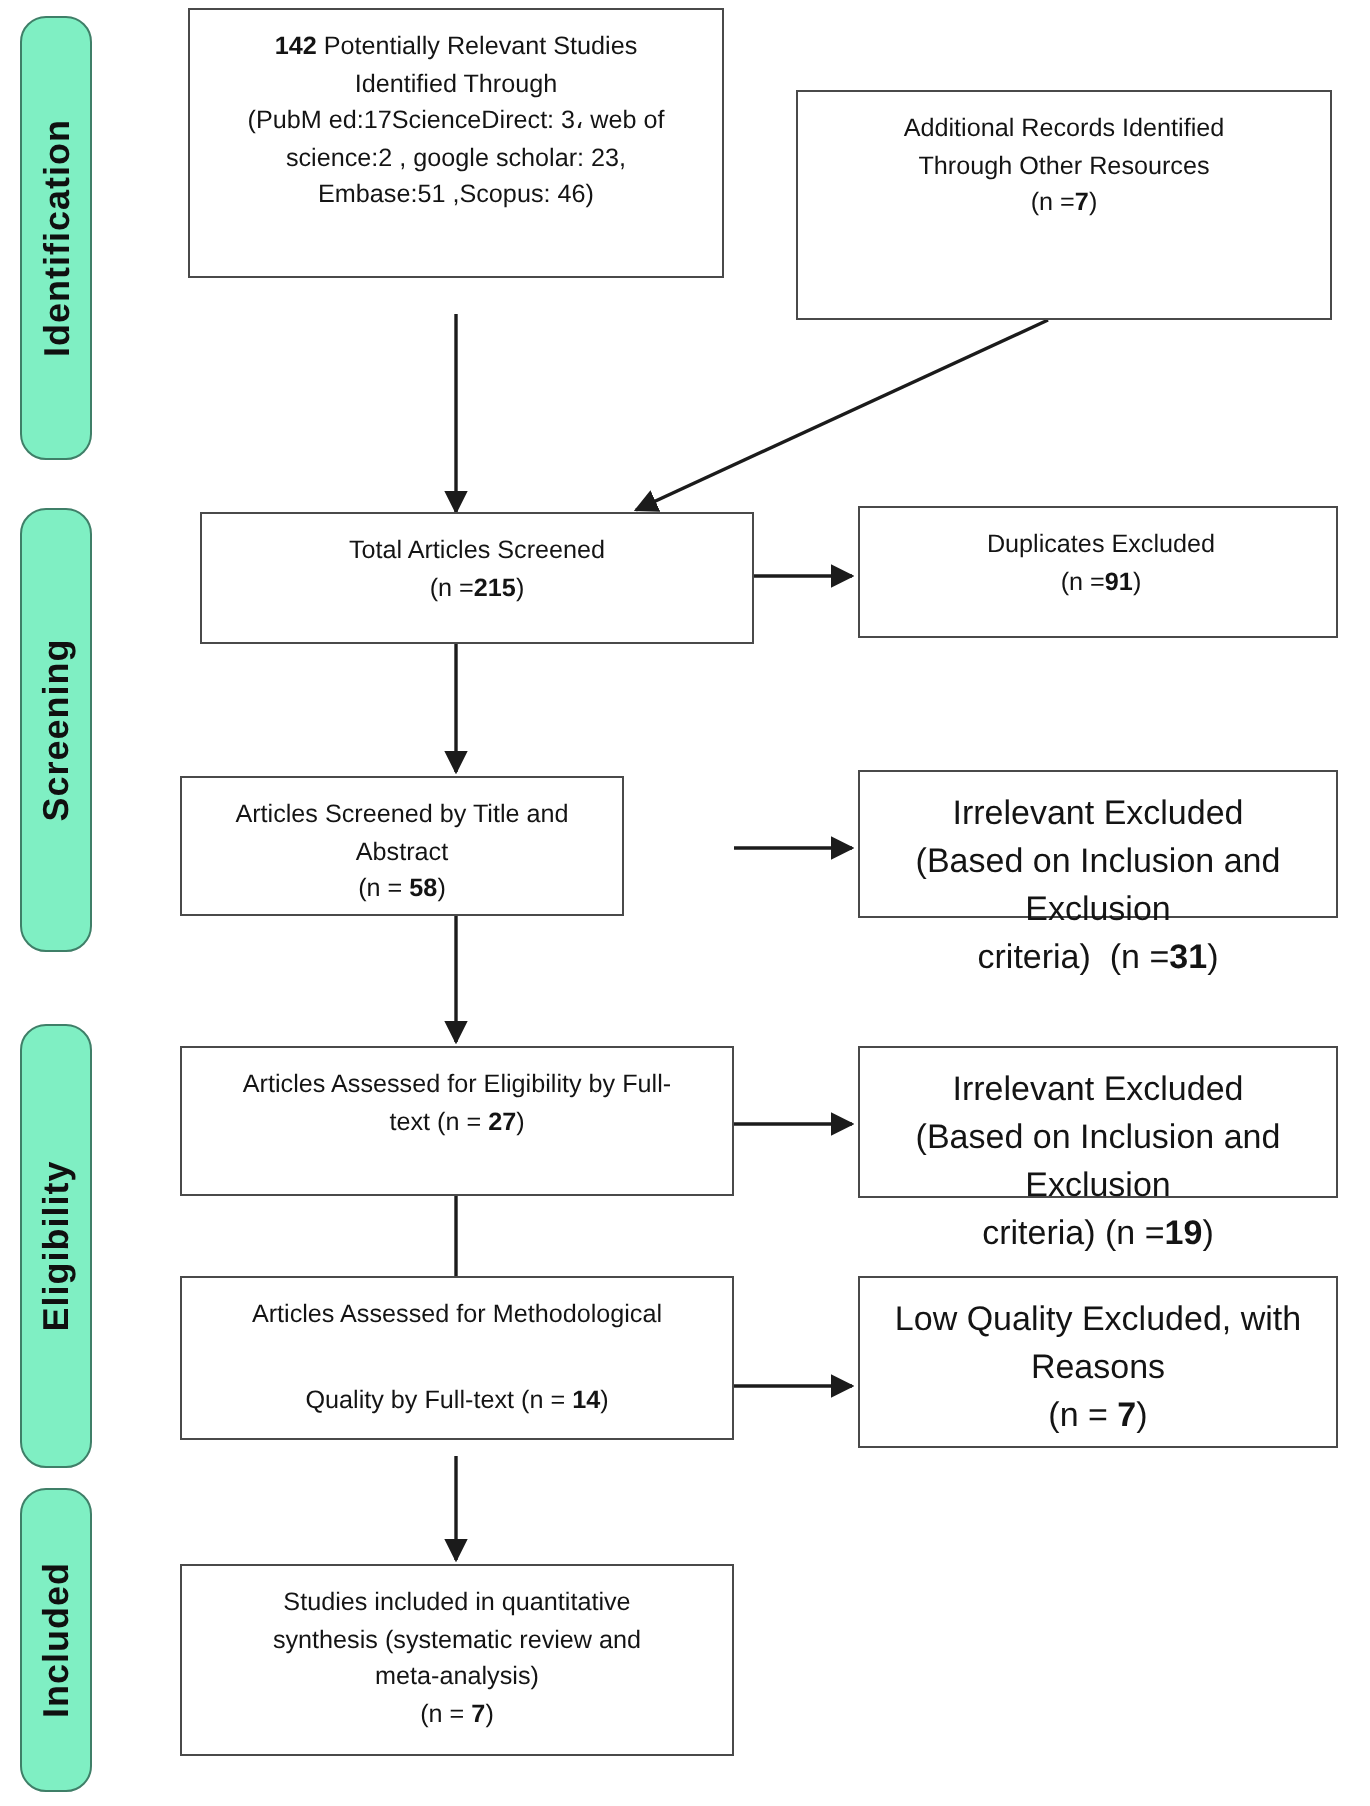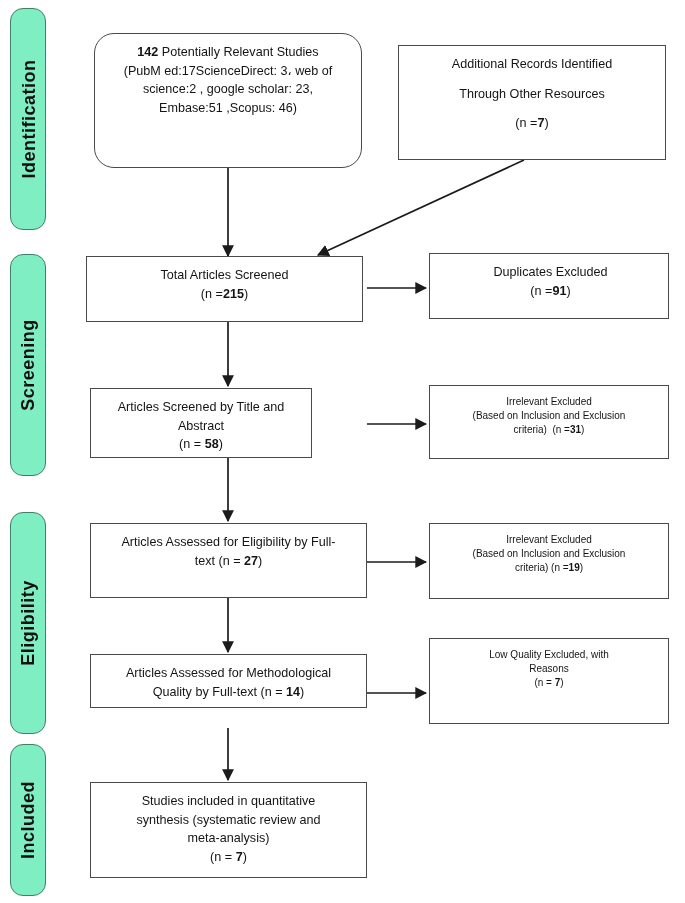--- a/index.html
+++ b/index.html
@@ -55,21 +55,21 @@
     display: block;
     width: 100%;
     font-size: 12.6px;
     line-height: 1.47;
     color: #141414;
     white-space: pre-wrap;
   }
   .flow-box .line.gap-above {
   }
   .flow-box.small .line {
-    font-size: 10px;
+    font-size: 17px;
     line-height: 1.42;
   }
   
   #connectors {
     position: absolute;
     left: 0;
     top: 0;
     width: 685px;
     height: 903px;
     pointer-events: none;
@@ -119,34 +119,35 @@
       <line x1="367" y1="562" x2="426" y2="562"></line>
 
       <line x1="228" y1="598" x2="228" y2="652"></line>
 
       <line x1="367" y1="693" x2="426" y2="693"></line>
 
       <line x1="228" y1="728" x2="228" y2="780"></line>
     </g>
   </svg>
 
-  <div class="flow-box" style="left:94px; top:33px; width:268px; height:135px;border-radius:20px;">
+  <div class="flow-box" style="left:94px; top:4px; width:268px; height:135px;">
     <span class="line"><b>142</b> Potentially Relevant Studies</span>
+    <span class="line">Identified Through</span>
     <span class="line gap-above">(PubM ed:17ScienceDirect: 3، web of</span>
     <span class="line">science:2 , google scholar: 23,</span>
     <span class="line">Embase:51 ,Scopus: 46)</span>
   </div>
 
-  <div class="flow-box" style="left:398px; top:45px; width:268px; height:115px;gap:11px;">
+  <div class="flow-box" style="left:398px; top:45px; width:268px; height:115px;">
     <span class="line">Additional Records Identified</span>
     <span class="line">Through Other Resources</span>
     <span class="line">(n =<b>7</b>)</span>
   </div>
 
-  <div class="flow-box" style="left:86px; top:256px; width:277px; height:66px;">
+  <div class="flow-box" style="left:100px; top:256px; width:277px; height:66px;">
     <span class="line">Total Articles Screened</span>
     <span class="line">(n =<b>215</b>)</span>
   </div>
 
   <div class="flow-box" style="left:429px; top:253px; width:240px; height:66px;padding-left:11px;">
     <span class="line">Duplicates Excluded</span>
     <span class="line">(n =<b>91</b>)</span>
   </div>
 
   <div class="flow-box" style="left:90px; top:388px; width:222px; height:70px;">
@@ -164,21 +165,21 @@
     <span class="line">Articles Assessed for Eligibility by Full-</span>
     <span class="line">text (n = <b>27</b>)</span>
   </div>
 
   <div class="flow-box small" style="left:429px; top:523px; width:240px; height:76px;">
     <span class="line">Irrelevant Excluded</span>
     <span class="line">(Based on Inclusion and Exclusion</span>
     <span class="line">criteria) (n =<b>19</b>)</span>
   </div>
 
-  <div class="flow-box" style="left:90px; top:654px; width:277px; height:54px;">
+  <div class="flow-box" style="left:90px; top:638px; width:277px; height:82px;gap:24px;">
     <span class="line">Articles Assessed for Methodological</span>
     <span class="line">Quality by Full-text (n = <b>14</b>)</span>
   </div>
 
   <div class="flow-box small" style="left:429px; top:638px; width:240px; height:86px;">
     <span class="line">Low Quality Excluded, with</span>
     <span class="line">Reasons</span>
     <span class="line">(n = <b>7</b>)</span>
   </div>
 

